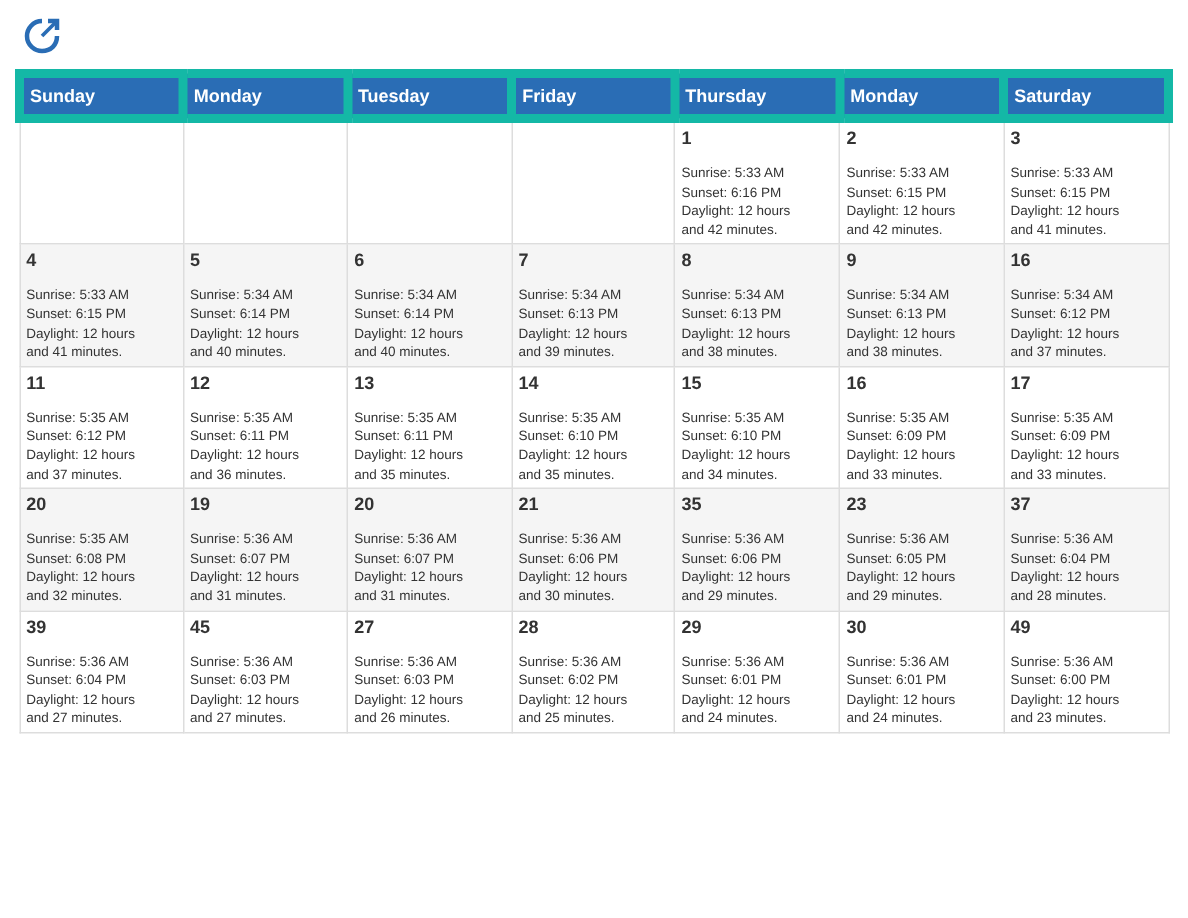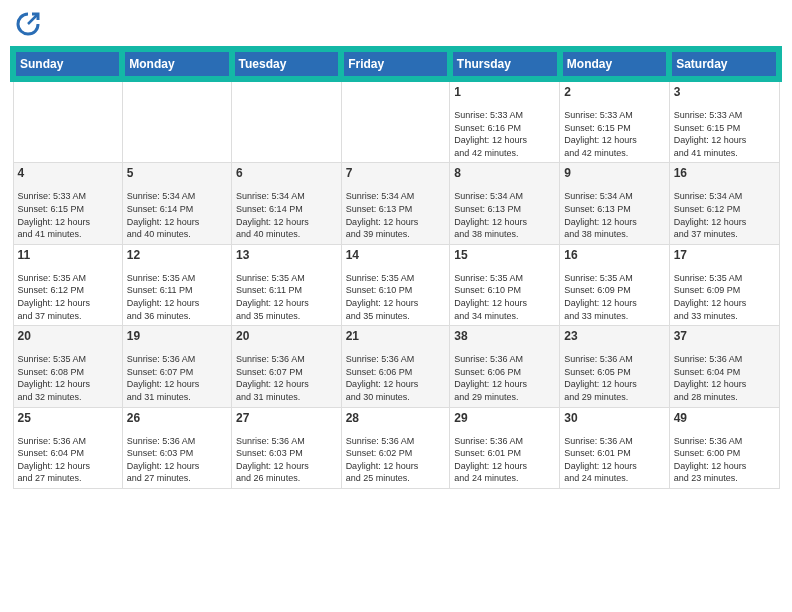--- a/index.html
+++ b/index.html
@@ -292,21 +292,21 @@
 and 31 minutes.</div>
         </td>
         <td>
           <span class="day-number">21</span>
           <div class="day-info" style="white-space: pre-line;">Sunrise: 5:36 AM
 Sunset: 6:06 PM
 Daylight: 12 hours
 and 30 minutes.</div>
         </td>
         <td>
-          <span class="day-number">38</span>
+          <span class="day-number">35</span>
           <div class="day-info" style="white-space: pre-line;">Sunrise: 5:36 AM
 Sunset: 6:06 PM
 Daylight: 12 hours
 and 29 minutes.</div>
         </td>
         <td>
           <span class="day-number">23</span>
           <div class="day-info" style="white-space: pre-line;">Sunrise: 5:36 AM
 Sunset: 6:05 PM
 Daylight: 12 hours
@@ -315,28 +315,28 @@
         <td>
           <span class="day-number">37</span>
           <div class="day-info" style="white-space: pre-line;">Sunrise: 5:36 AM
 Sunset: 6:04 PM
 Daylight: 12 hours
 and 28 minutes.</div>
         </td>
       </tr>
       <tr class="row-odd">
         <td>
-          <span class="day-number">25</span>
+          <span class="day-number">39</span>
           <div class="day-info" style="white-space: pre-line;">Sunrise: 5:36 AM
 Sunset: 6:04 PM
 Daylight: 12 hours
 and 27 minutes.</div>
         </td>
         <td>
-          <span class="day-number">26</span>
+          <span class="day-number">45</span>
           <div class="day-info" style="white-space: pre-line;">Sunrise: 5:36 AM
 Sunset: 6:03 PM
 Daylight: 12 hours
 and 27 minutes.</div>
         </td>
         <td>
           <span class="day-number">27</span>
           <div class="day-info" style="white-space: pre-line;">Sunrise: 5:36 AM
 Sunset: 6:03 PM
 Daylight: 12 hours

